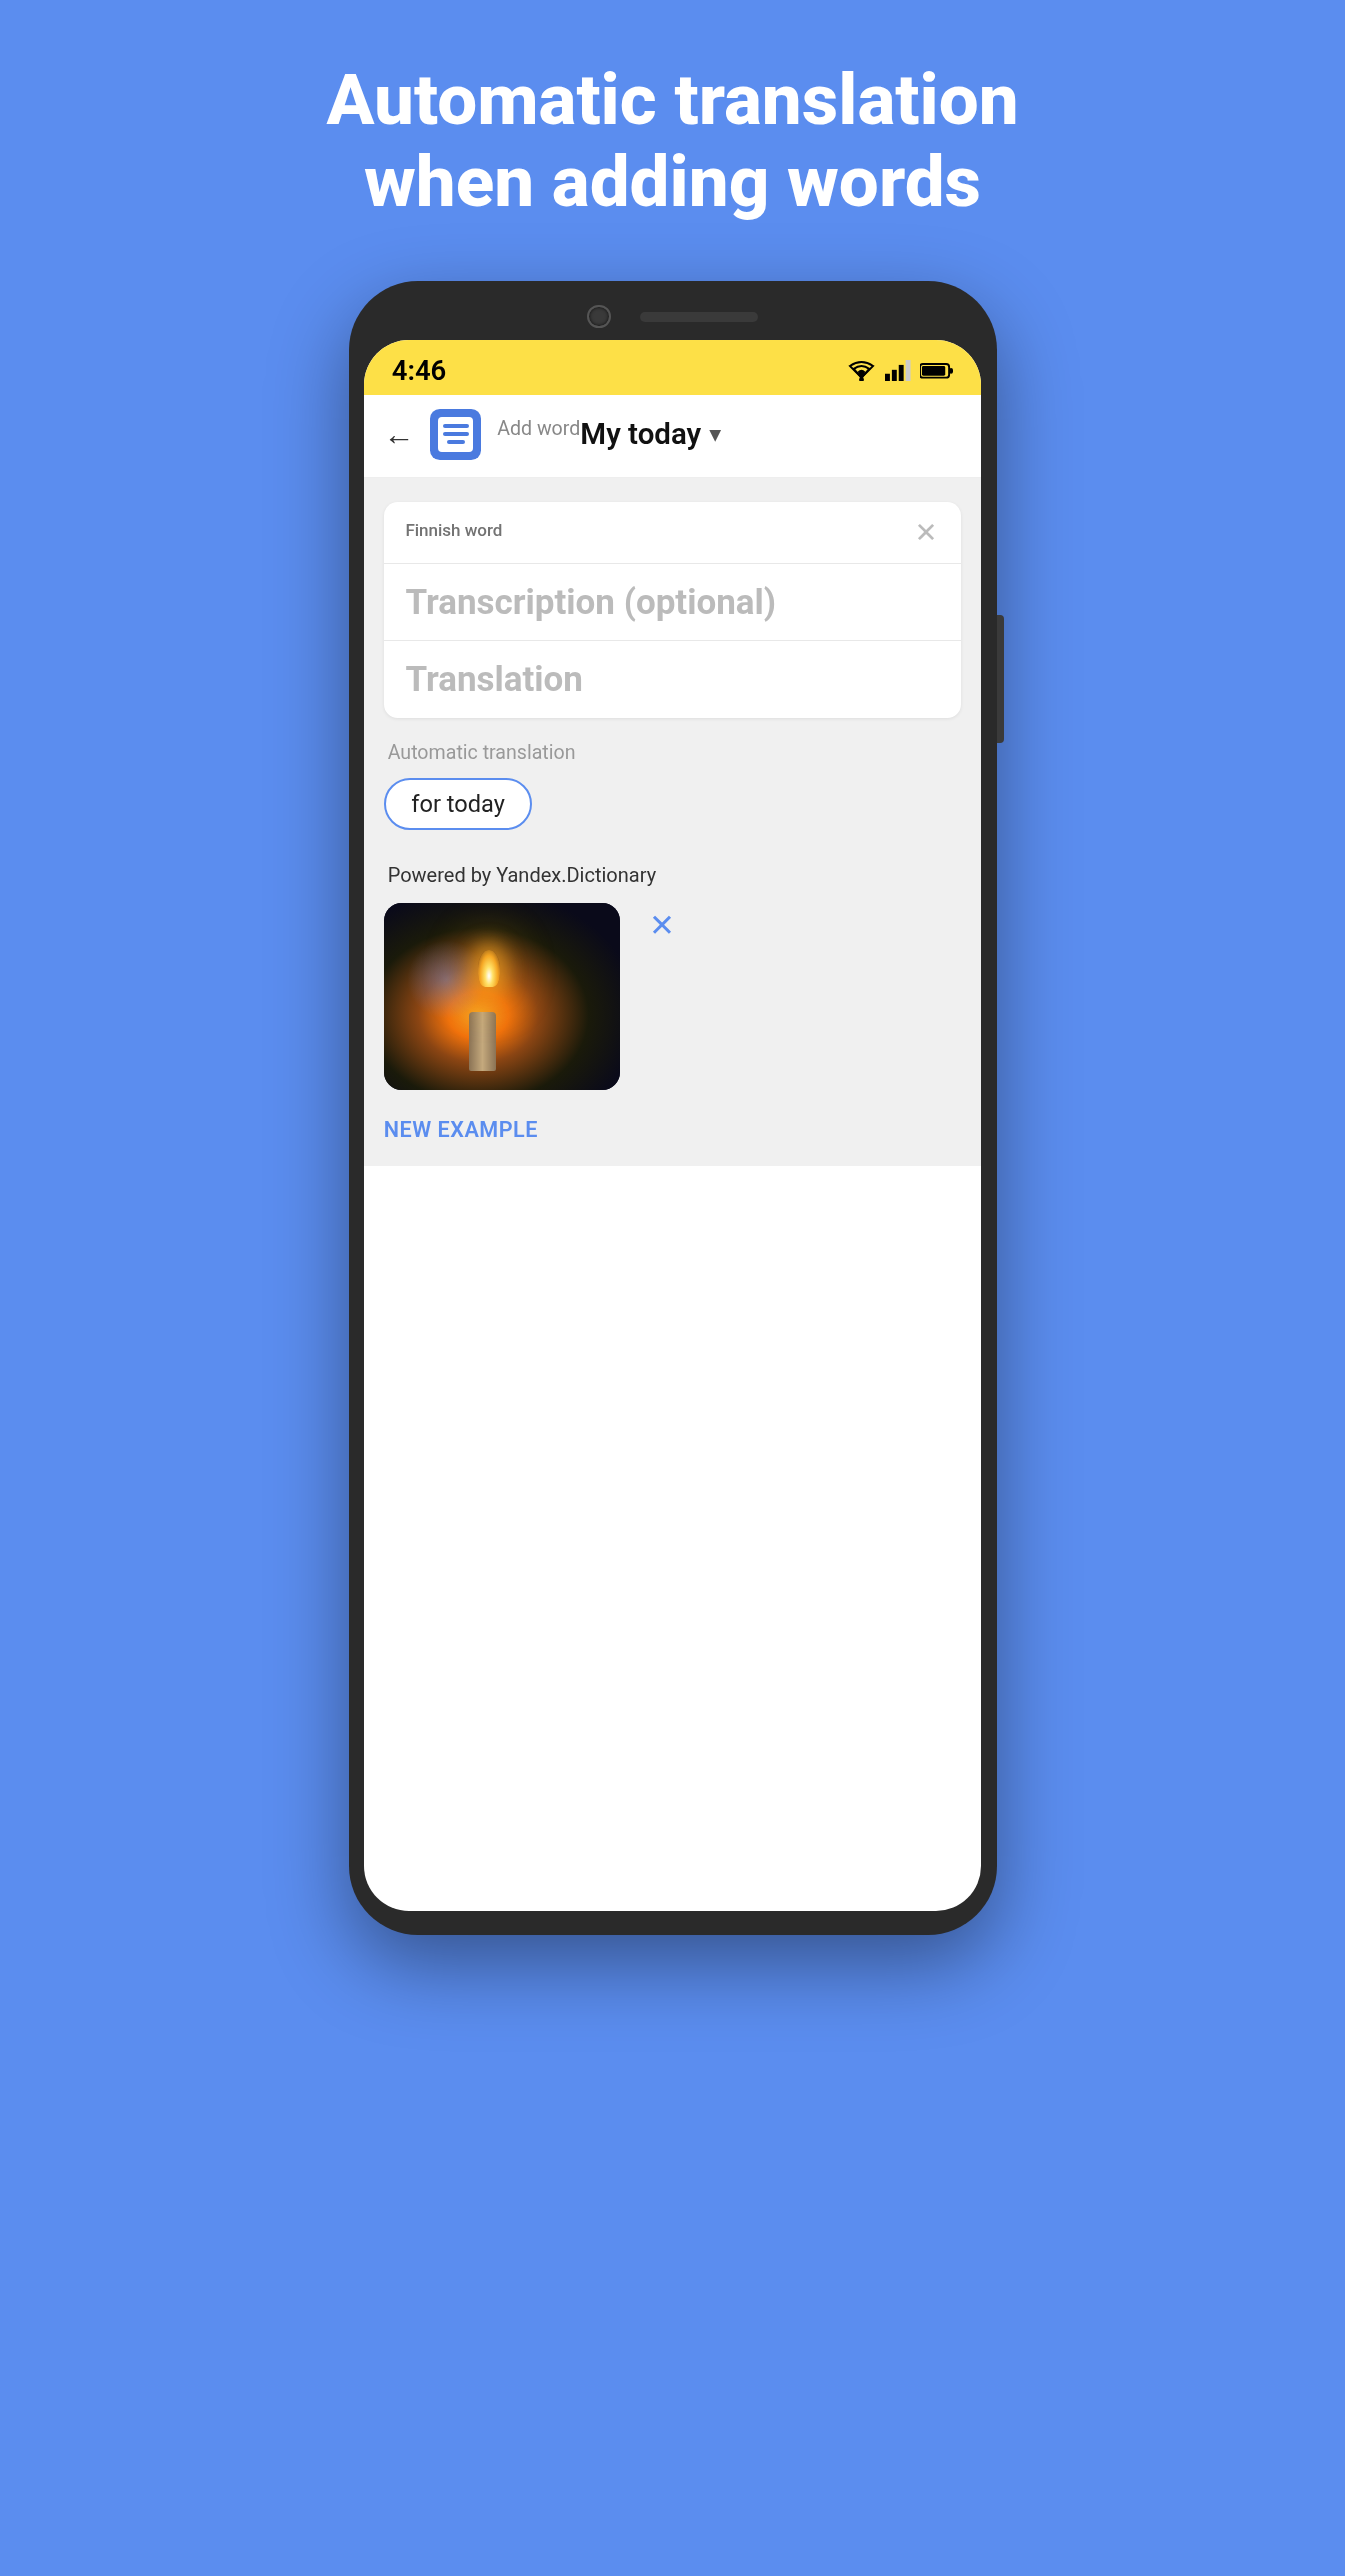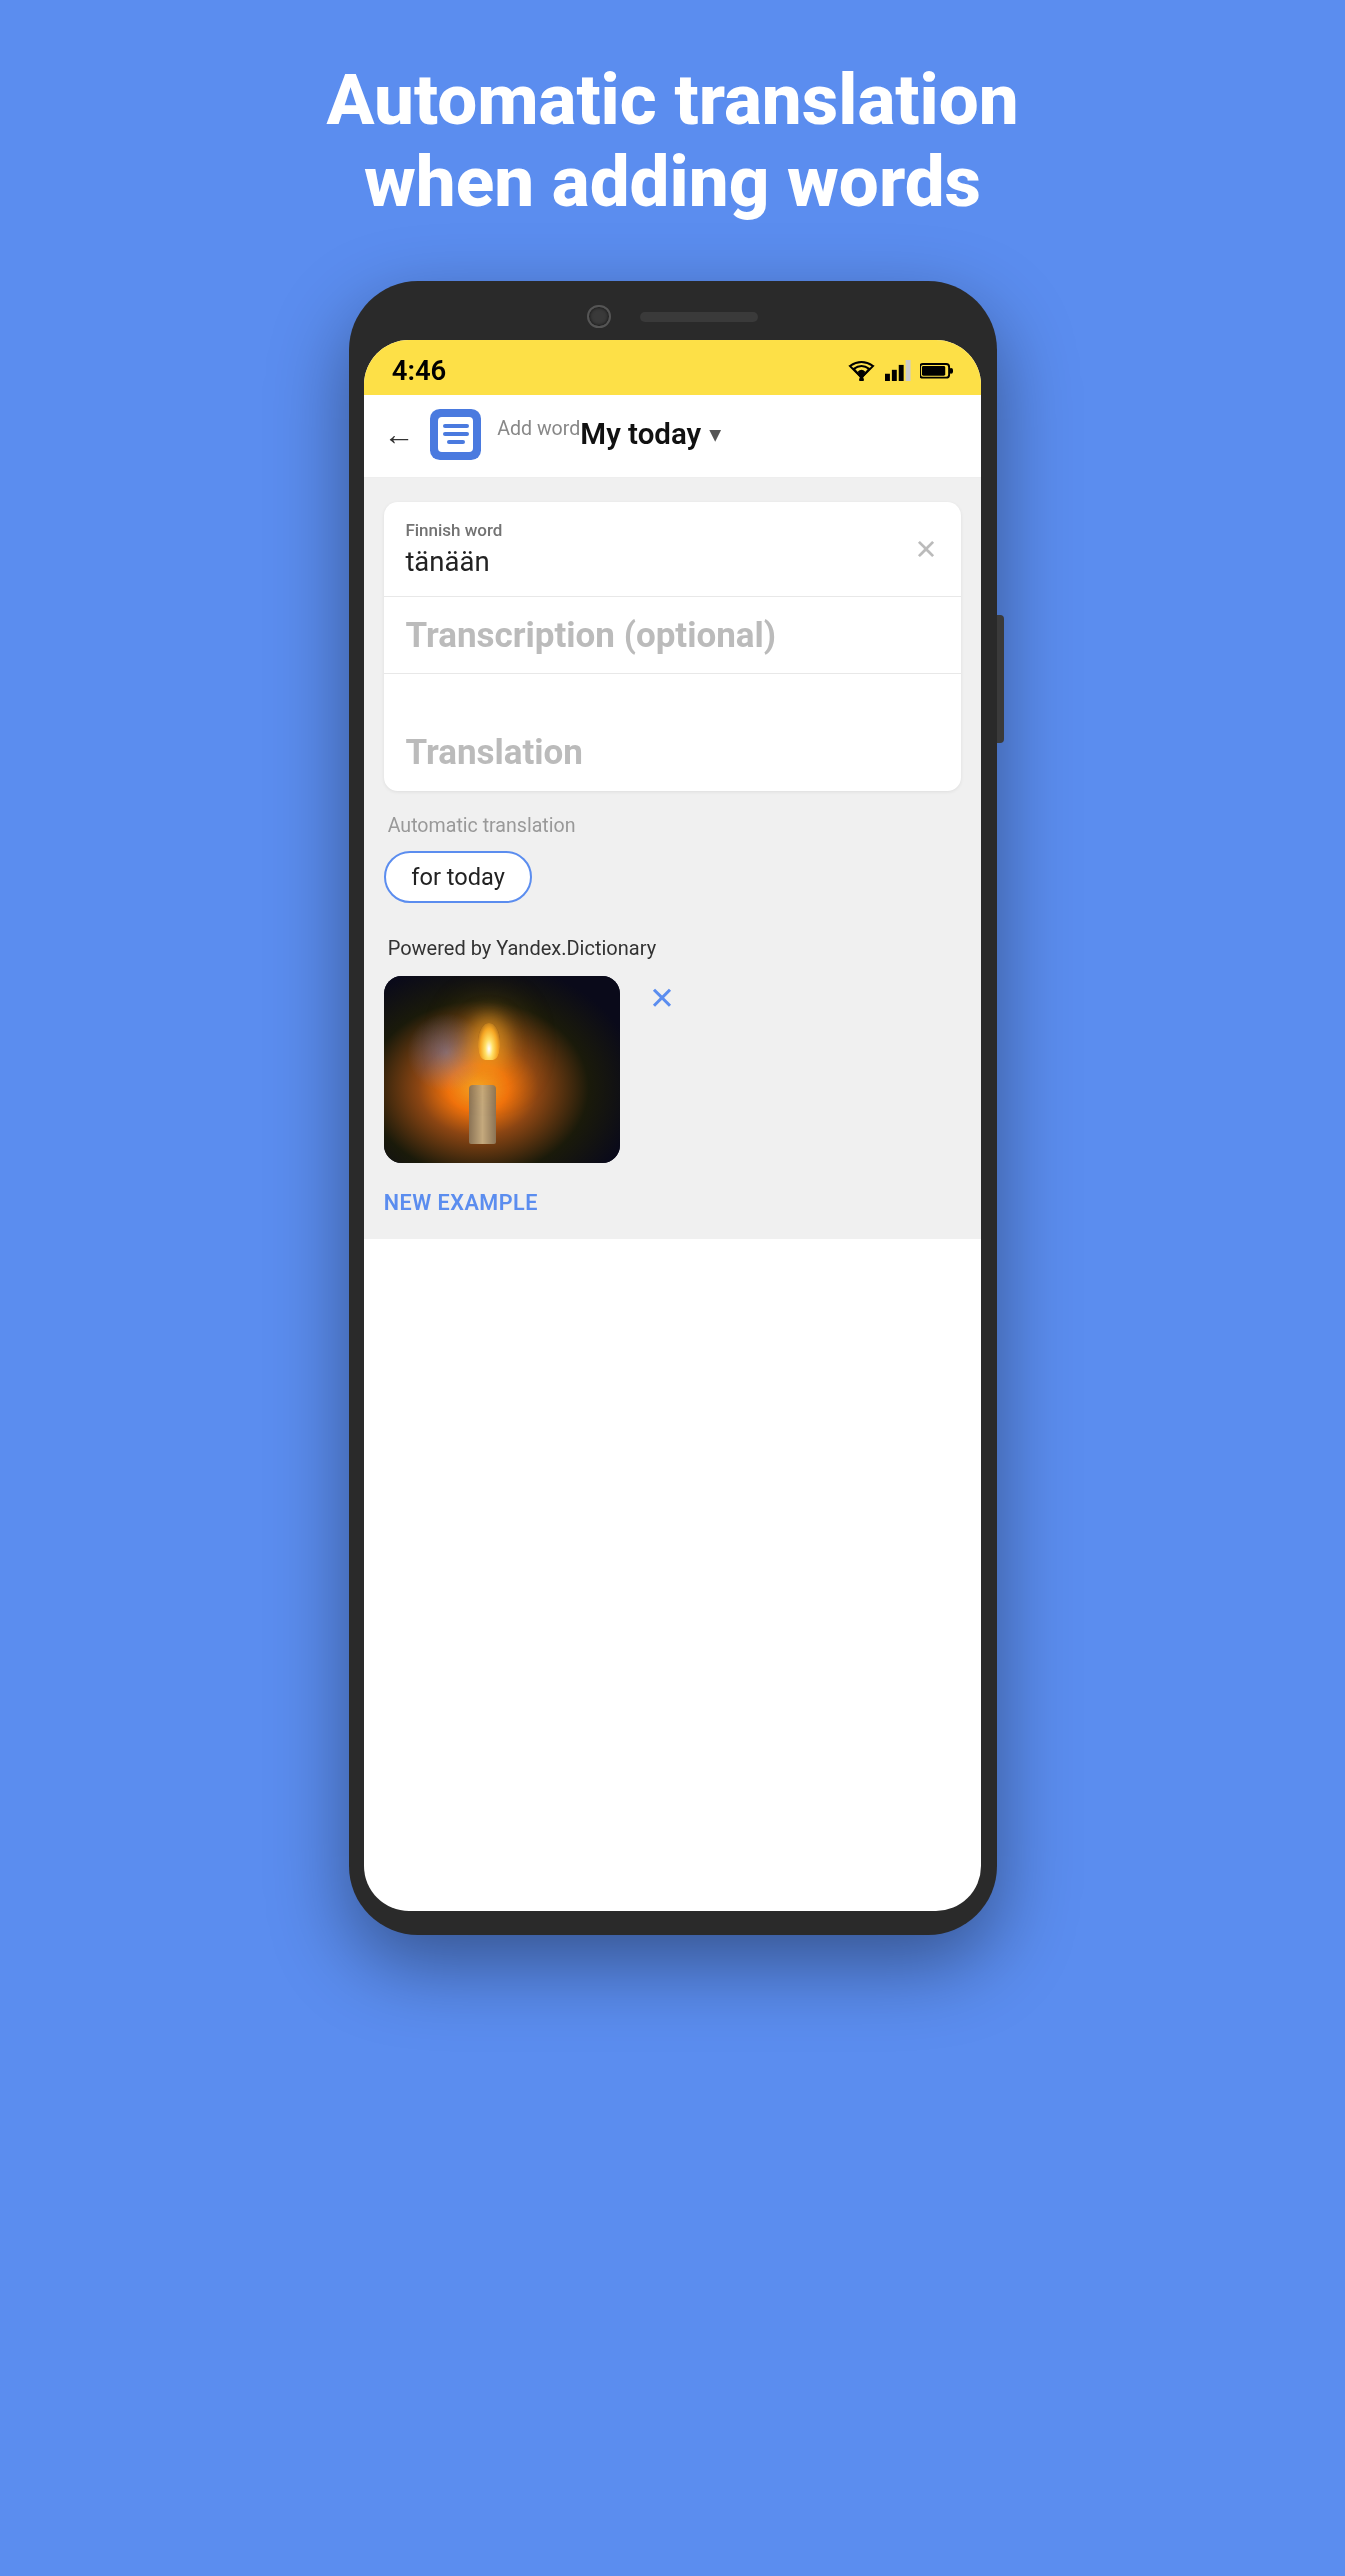--- a/index.html
+++ b/index.html
@@ -190,21 +190,20 @@
     }
 
     .input-field {
       position: relative;
       padding: 17.7px 59px 17.7px 21.6px;
       border-bottom: 1px solid #e8e8e8;
     }
 
     .input-field:last-child {
       border-bottom: none;
-      margin-top: 40px;
     }
 
     .input-label {
       font-size: 17px;
       color: #737373;
       font-weight: 500;
       margin-bottom: 5.9px;
     }
 
     .input-value {
@@ -432,21 +431,20 @@
         </div>
       </div>
     </div>
 
     <div class="phone-content">
 
       <div class="input-card">
 
         <div class="input-field">
           <div class="input-label">Finnish word</div>
-          <div class="input-value">tänään</div>
           <div class="clear-button">✕</div>
         </div>
 
         <div class="input-field">
           <div class="input-placeholder">Transcription (optional)</div>
         </div>
 
         <div class="input-field">
           <div class="input-placeholder">Translation</div>
         </div>

